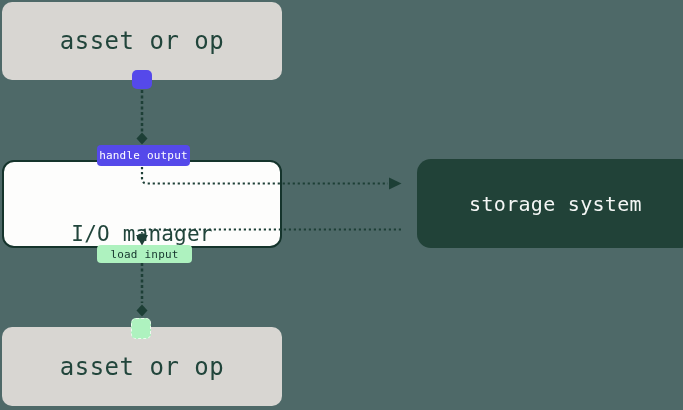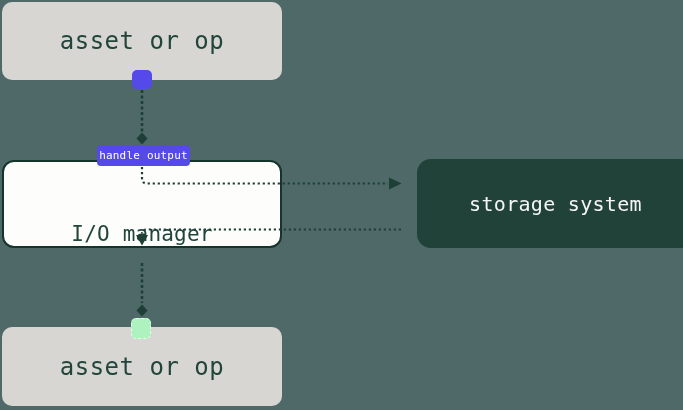--- a/index.html
+++ b/index.html
@@ -98,14 +98,17 @@
   </svg>
 
   <div class="port port-purple" style="left:132px;top:70px;width:20px;height:19px;"></div>
 
   <div class="port port-mint" style="left:131px;top:318px;width:20px;height:21px;"></div>
 
   <div class="edge-label edge-label-purple" style="left:97px;top:145px;width:93px;height:21px;">
     <span>handle output</span>
   </div>
 
+  <div class="edge-label edge-label-mint" style="left:97px;top:245px;width:95px;height:18px;">
+    <span>load input</span>
+  </div>
 
 </div>
 
 </body></html>

